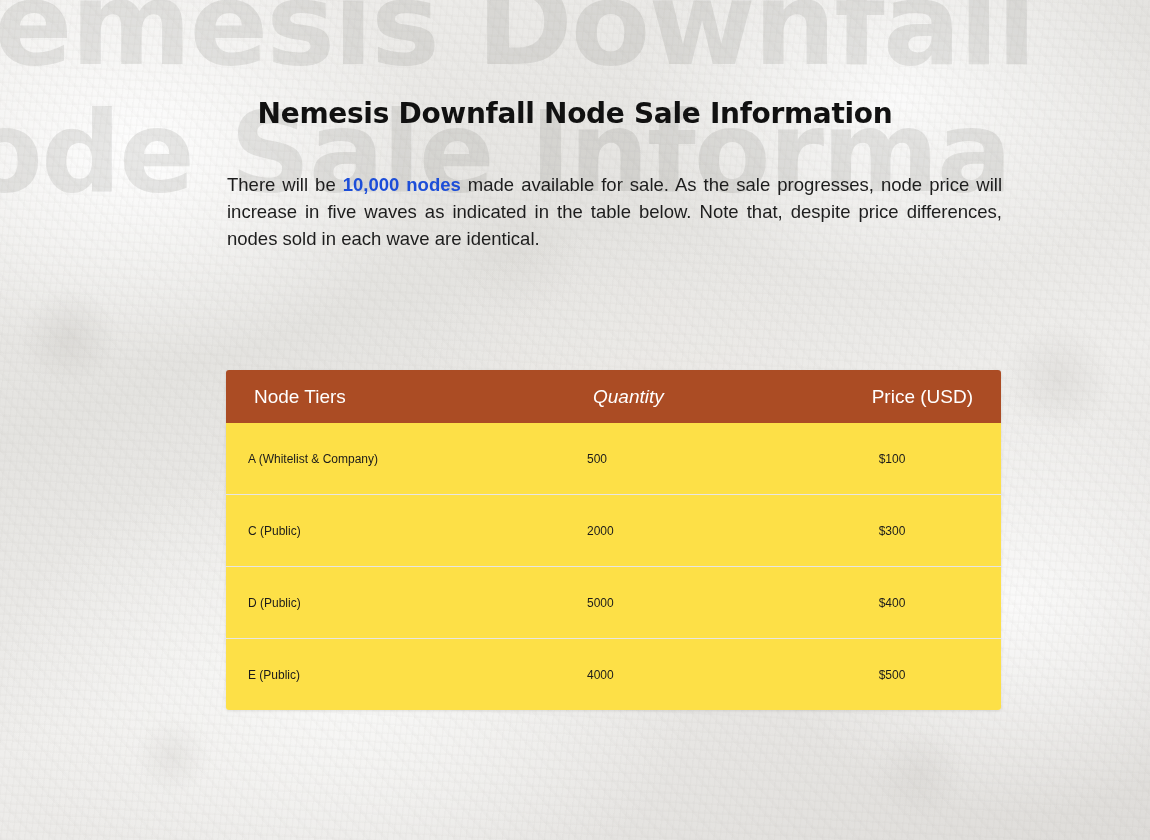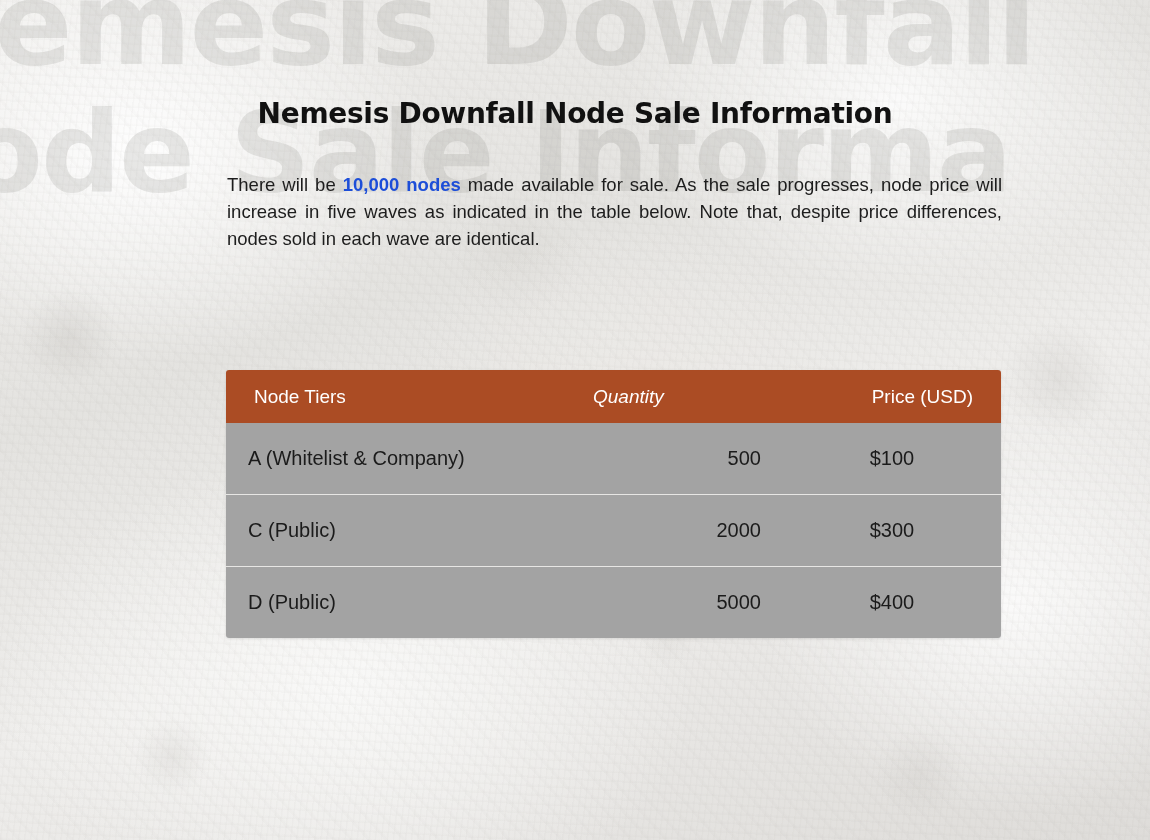--- a/index.html
+++ b/index.html
@@ -136,31 +136,31 @@
     font-weight: 400;
     height: 53px;
     padding: 0 28px;
     vertical-align: middle;
   }
   table.node-table thead th.col-tier { text-align: left; width: 46%; }
   table.node-table thead th.col-qty  { text-align: left; width: 27%; font-style: italic; }
   table.node-table thead th.col-price{ text-align: right; width: 27%; }
 
   table.node-table tbody td {
-    background: #a3a3a3;
+    background: #fde047;
     color: #1b1b1b;
-    font-size: 20px;
+    font-size: 12px;
     height: 71px;
     padding: 0 22px;
     vertical-align: middle;
     border-bottom: 1px solid #e7e6e4;
   }
   table.node-table tbody tr:last-child td { border-bottom: none; }
   table.node-table tbody td.col-tier { text-align: left; }
-  table.node-table tbody td.col-qty  { text-align: right; }
+  table.node-table tbody td.col-qty  { text-align: left; }
   table.node-table tbody td.col-price{ text-align: center; }
 </style>
 </head>
 <body>
 
 <div class="bg-layer"></div>
 <div class="bg-noise"></div>
 <div class="bg-blotches"></div>
 
 <div class="watermark watermark-top">emesis Downfall</div>
@@ -190,17 +190,22 @@
         <tr>
           <td class="col-tier">C (Public)</td>
           <td class="col-qty">2000</td>
           <td class="col-price">$300</td>
         </tr>
         <tr>
           <td class="col-tier">D (Public)</td>
           <td class="col-qty">5000</td>
           <td class="col-price">$400</td>
         </tr>
+        <tr>
+          <td class="col-tier">E (Public)</td>
+          <td class="col-qty">4000</td>
+          <td class="col-price">$500</td>
+        </tr>
       </tbody>
     </table>
   </div>
 
 </div>
 
 </body></html>

